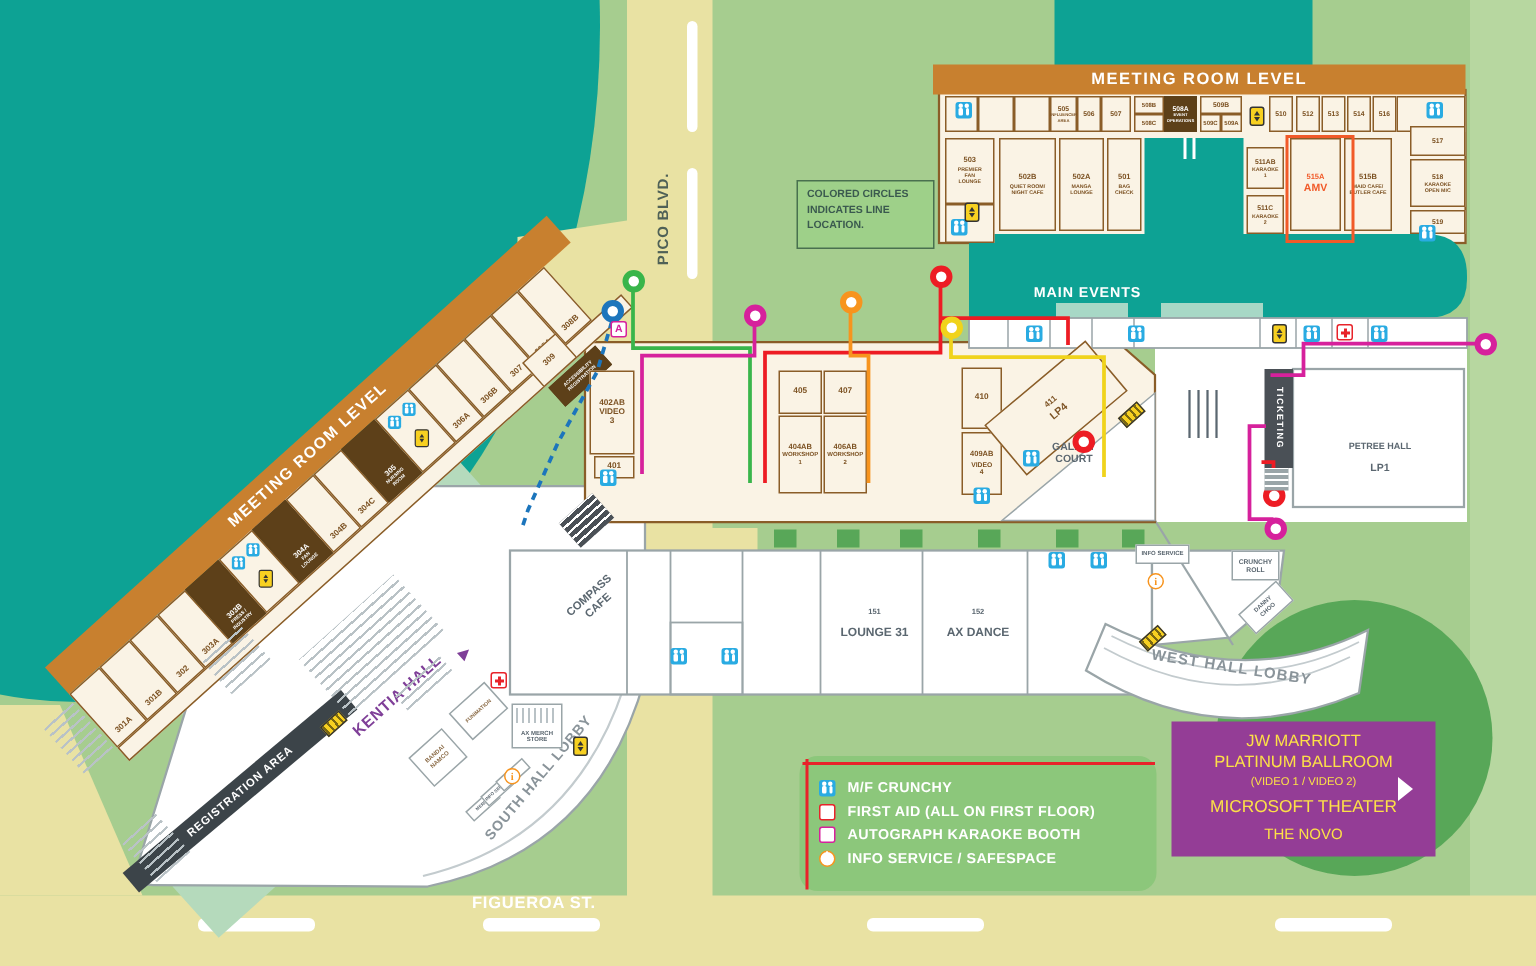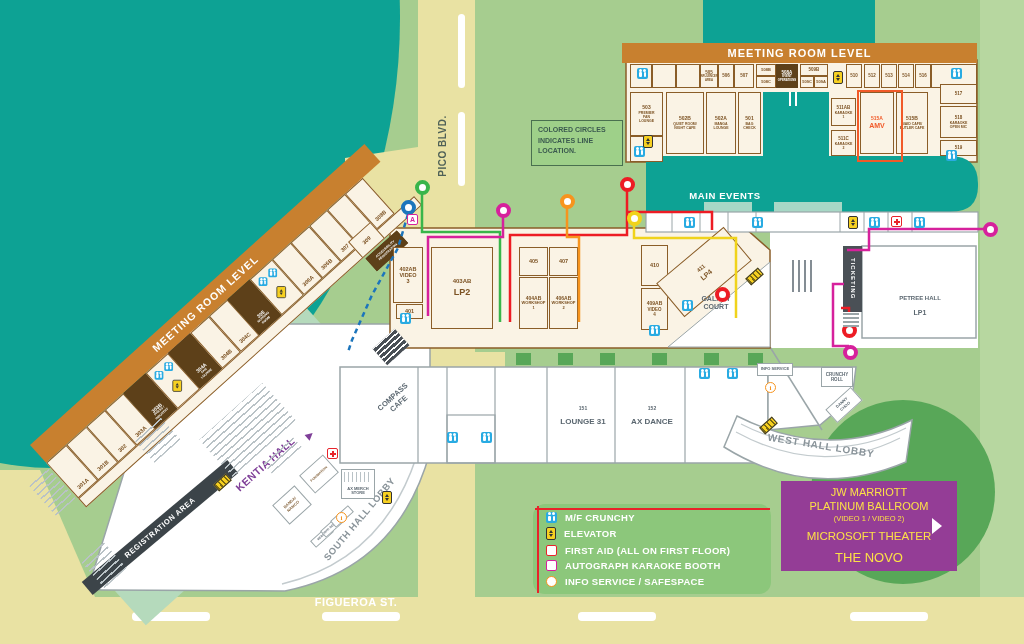--- a/index.html
+++ b/index.html
@@ -205,23 +205,20 @@
   <div class="hatch" style="left:205px;top:405px;width:85px;height:50px;transform:rotate(-42deg);"></div>
   <div class="hatch" style="left:262px;top:448px;width:40px;height:14px;transform:rotate(-42deg);"></div>
   <div class="hatch" style="left:140px;top:425px;width:35px;height:30px;transform:rotate(-42deg);"></div>
   <div class="hatch" style="left:88px;top:545px;width:30px;height:38px;transform:rotate(-42deg);"></div>
 
   <div class="room" style="left:393px;top:247px;width:30px;height:56px;font-size:5.5px;">
     <span>402AB</span><span class="sub" style="font-size:5.5px;">VIDEO
 3</span>
   </div>
   <div class="room n55" style="left:396px;top:304px;width:27px;height:15px;">401</div>
-  <div class="room" style="left:431px;top:247px;width:62px;height:82px;font-size:6px;gap:2px;">
-    <span>403AB</span><span class="n9">LP2</span>
-  </div>
   <div class="room n55" style="left:519px;top:247px;width:29px;height:29px;">405</div>
   <div class="room n55" style="left:549px;top:247px;width:29px;height:29px;">407</div>
   <div class="room" style="left:519px;top:277px;width:29px;height:52px;font-size:5px;">
     <span>404AB</span><span class="sub">WORKSHOP
 1</span>
   </div>
   <div class="room" style="left:549px;top:277px;width:29px;height:52px;font-size:5px;">
     <span>406AB</span><span class="sub">WORKSHOP
 2</span>
   </div>
@@ -348,43 +345,39 @@
 
   <div class="legend">
     <div class="lrow">
       <span class="ic-rr ic" style="position:static;">
           <i class="pp"></i>
           <i class="pp"></i>
         </span>
       <span>M/F CRUNCHY</span>
     </div>
     <div class="lrow">
-      <span class="ic-el ic" style="position:static;"></span>
-      <span>ELEVATOR</span>
-    </div>
-    <div class="lrow">
       <span class="ic-fa ic" style="position:static;"></span>
       <span>FIRST AID (ALL ON FIRST FLOOR)</span>
     </div>
     <div class="lrow">
       <span class="ic-au ic" style="position:static;"></span>
       <span>AUTOGRAPH KARAOKE BOOTH</span>
     </div>
     <div class="lrow">
       <span class="ic-in ic" style="position:static;"></span>
       <span>INFO SERVICE / SAFESPACE</span>
     </div>
   </div>
 
   <div class="offsite">
     <div style="font-size:11px;">JW MARRIOTT</div>
     <div style="font-size:11px;">PLATINUM BALLROOM</div>
     <div style="font-size:7.5px;">(VIDEO 1 / VIDEO 2)</div>
     <div style="font-size:11.5px;margin-top:6px;">MICROSOFT THEATER</div>
-    <div style="font-size:13px;margin-top:6px;">THE NOVO</div>
+    <div style="font-size:10px;margin-top:6px;">THE NOVO</div>
     <span class="arrow"></span>
   </div>
 
   <svg id="lines-svg" class="abs" style="left:0;top:0" width="1024" height="644" viewBox="0 0 1024 644">
       <polyline points="422,194 422,232 500,232 500,322" fill="none" stroke="#39b54a" stroke-width="2.5"></polyline>
       <polyline points="503,217 503,237 428,237 428,316" fill="none" stroke="#d6219c" stroke-width="2.5"></polyline>
       <polyline points="627,191 627,235 510,235 510,322" fill="none" stroke="#ed1c24" stroke-width="2.5"></polyline>
       <polyline points="627,212 712,212 712,230" fill="none" stroke="#ed1c24" stroke-width="2.5"></polyline>
       <polyline points="567,207 567,237 579,237 579,322" fill="none" stroke="#f7941e" stroke-width="2.5"></polyline>
       <polyline points="634,224 634,238 736,238 736,318" fill="none" stroke="#f0d31c" stroke-width="2.5"></polyline>

